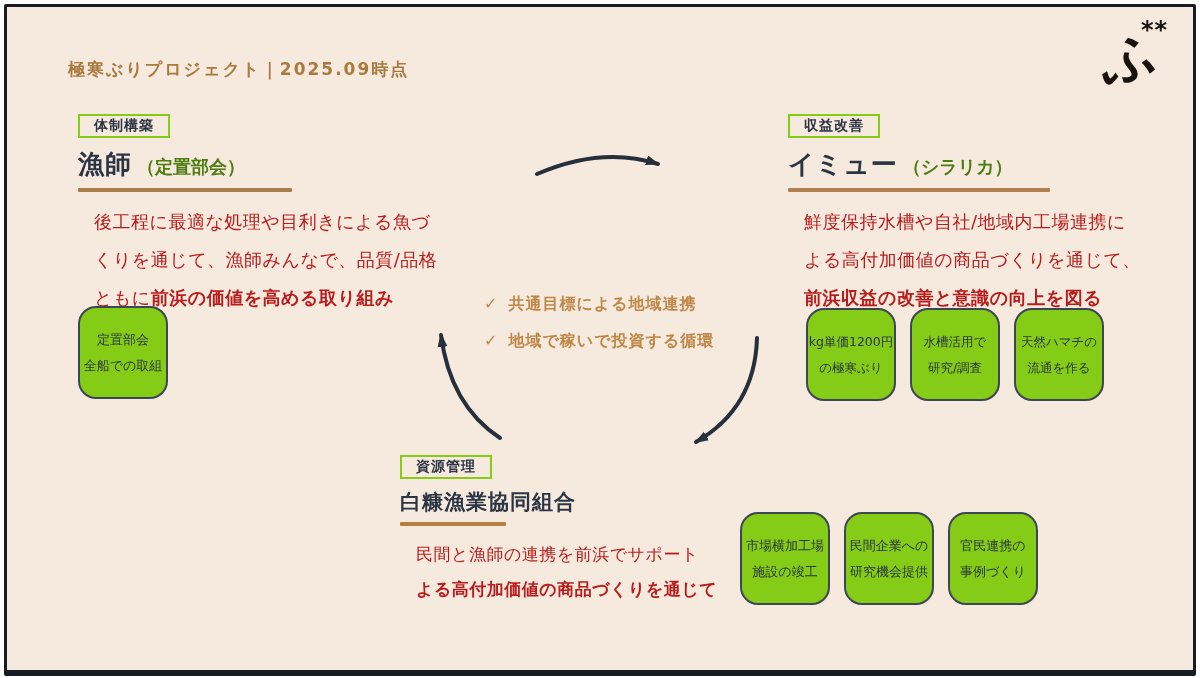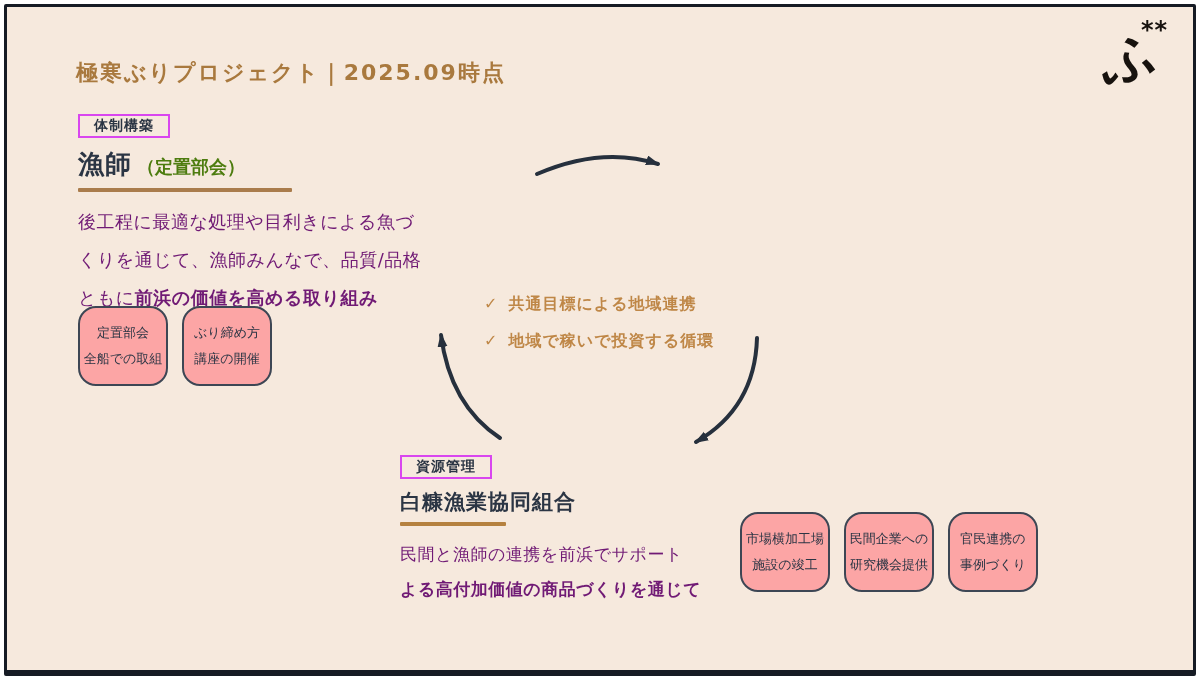--- a/index.html
+++ b/index.html
@@ -11,61 +11,61 @@
     overflow:hidden;
     color:#2b3544;
   }
   .stage { position:absolute; left:0; top:0; width:1200px; height:678px; }
   .frame {
     position:absolute; left:4px; top:4px; right:4px; bottom:2px;
     border:3px solid #161b24; border-bottom-width:6px;
     background:#f6e9dd; border-radius:2px;
   }
   .page-title {
-    position:absolute; left:76px; top:58px;
-    font-size:22px; font-weight:bold; letter-spacing:2px; color:#a9793e;
+    position:absolute; left:68px; top:58px;
+    font-size:17px; font-weight:bold; letter-spacing:2px; color:#a9793e;
   }
   .logo { position:absolute; right:30px; top:14px; width:70px; height:72px; }
   .logo-glyph {
     position:absolute; left:0; top:8px;
     font-family:"DejaVu Serif","Liberation Serif",serif;
     font-style:italic; font-weight:bold; font-size:54px; color:#17120e;
     transform:rotate(-8deg);
   }
   .logo-asterisks {
     position:absolute; right:2px; top:2px;
     font-size:24px; font-weight:bold; color:#17120e; letter-spacing:1px;
   }
   .section { position:absolute; }
   .sec-left   { left:78px;  top:114px; width:372px; }
   .sec-right  { left:788px; top:114px; width:384px; }
   .sec-bottom { left:400px; top:455px; width:372px; }
   .badge {
-    display:inline-block; border:2px solid #d946ef; background:transparent;
+    display:inline-block; border:2px solid #84cc16; background:transparent;
     padding:1px 14px; font-size:14px; font-weight:bold; color:#2b3544;
     letter-spacing:1px;
   }
   .sec-title { margin-top:9px; white-space:nowrap; }
   .sec-title .main { font-size:26px; font-weight:bold; color:#2b3544; letter-spacing:1px;margin-top:38px; }
   .sec-title .sub  { font-size:18px; font-weight:bold; color:#4d7c0f; }
   .sec-bottom .sec-title .main { font-size:21px; }
   .underline { height:4px; background:#aa7c4c; margin-top:6px; border-radius:1px; }
   .ul-left   { width:214px; }
   .ul-right  { width:262px; background:#b08050; }
   .ul-bottom { width:106px; background:#b5813f; }
-  .sec-body { margin-top:11px; font-size:18px; line-height:38px; color:#701a75; letter-spacing:0.5px; }
+  .sec-body { margin-top:11px; font-size:18px; line-height:38px; color:#b91c1c; letter-spacing:0.5px;margin-left:16px; }
   .sec-bottom .sec-body { font-size:17px; line-height:35px; }
   .sec-body b { font-weight:bold; }
   .cards { position:absolute; display:flex; gap:14px; }
   .cards-left   { left:78px;  top:306px; }
   .cards-right  { left:806px; top:308px; }
   .cards-bottom { left:740px; top:512px; }
   .card {
-    width:90px; height:80px; border:2.5px solid #3d4654; border-radius:18px;
-    background:#fca5a5; display:flex; flex-direction:column;
+    width:90px; height:93px; border:2.5px solid #3d4654; border-radius:18px;
+    background:#84cc16; display:flex; flex-direction:column;
     align-items:center; justify-content:center;
     font-size:13px; line-height:26px; color:#2b3544; text-align:center;
     white-space:nowrap;
   }
   .cards-right .card { font-size:12.5px; }
   .checklist {
     position:absolute; left:484px; top:285px;
     font-size:16px; font-weight:bold; color:#bf8747;
     line-height:37px; letter-spacing:1px;
   }
@@ -98,27 +98,50 @@
       <span>くりを通じて、漁師みんなで、品質/品格</span><br>
       <span>ともに</span><b>前浜の価値を高める取り組み</b>
     </div>
   </div>
 
   <div class="cards cards-left">
     <div class="card">
       <span>定置部会</span>
       <span>全船での取組</span>
     </div>
-    <div class="card">
-      <span>ぶり締め方</span>
-      <span>講座の開催</span>
-    </div>
-  </div>
-
-
+  </div>
+
+  <div class="section sec-right">
+    <span class="badge">収益改善</span>
+    <div class="sec-title">
+      <span class="main">イミュー</span>
+      <span class="sub">（シラリカ）</span>
+    </div>
+    <div class="underline ul-right"></div>
+    <div class="sec-body">
+      <span>鮮度保持水槽や自社/地域内工場連携に</span><br>
+      <span>よる高付加価値の商品づくりを通じて、</span><br>
+      <b>前浜収益の改善と意識の向上を図る</b>
+    </div>
+  </div>
+
+  <div class="cards cards-right">
+    <div class="card">
+      <span>kg単価1200円</span>
+      <span>の極寒ぶり</span>
+    </div>
+    <div class="card">
+      <span>水槽活用で</span>
+      <span>研究/調査</span>
+    </div>
+    <div class="card">
+      <span>天然ハマチの</span>
+      <span>流通を作る</span>
+    </div>
+  </div>
 
   <div class="section sec-bottom">
     <span class="badge">資源管理</span>
     <div class="sec-title">
       <span class="main">白糠漁業協同組合</span>
     </div>
     <div class="underline ul-bottom"></div>
     <div class="sec-body">
       <span>民間と漁師の連携を前浜でサポート</span><br>
       <b>よる高付加価値の商品づくりを通じて</b>

